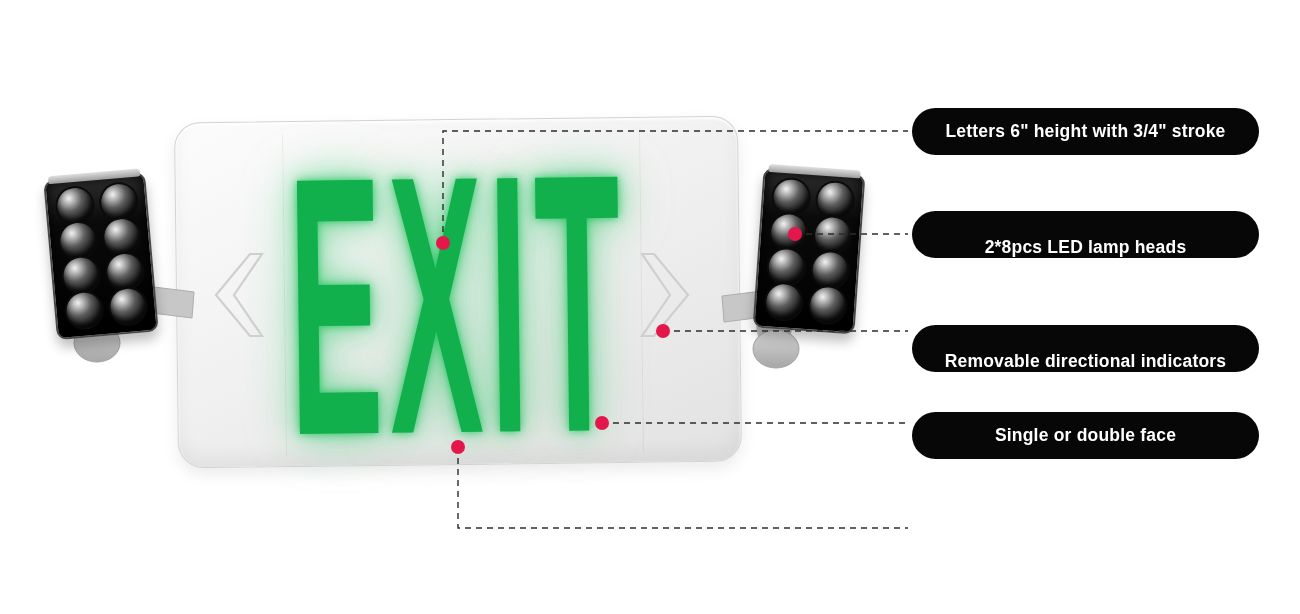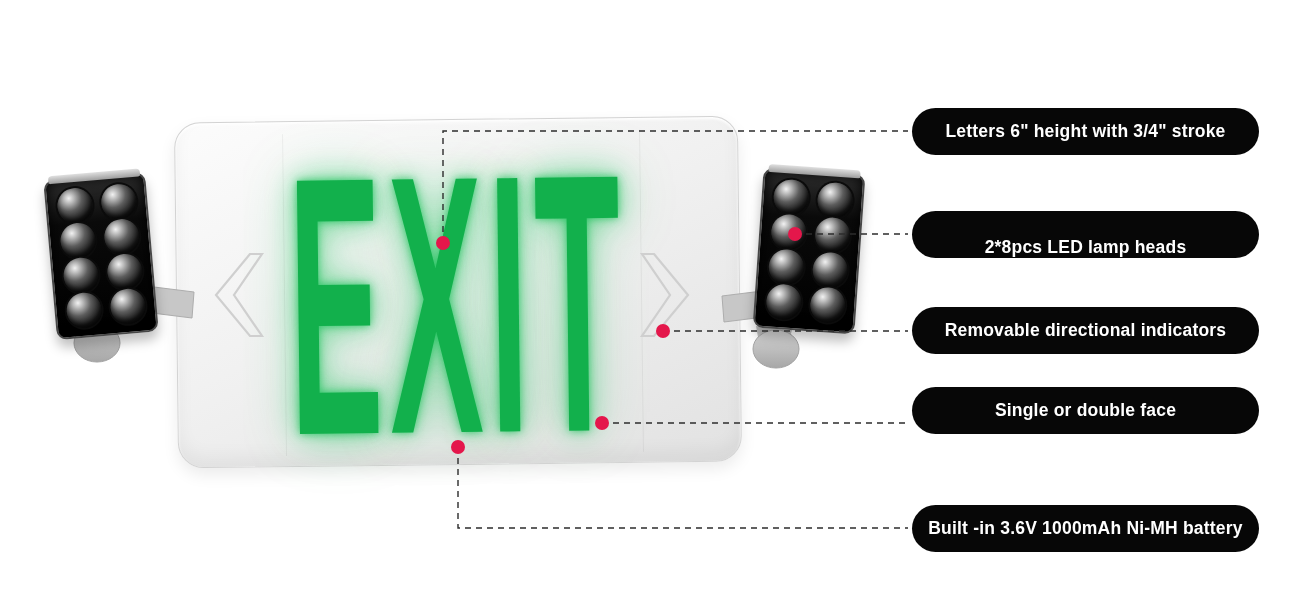--- a/index.html
+++ b/index.html
@@ -53,21 +53,21 @@
     box-shadow:0 0 0 2px #0b0b0b, inset 0 -3px 5px rgba(0,0,0,.65);
   }
 
   
   .pill{
     position:absolute;left:912px;width:347px;height:47px;z-index:5;
     background:#070707;border-radius:24px;color:#ffffff;
     display:flex;align-items:center;justify-content:center;
     font-weight:bold;font-size:17.5px;letter-spacing:.2px;white-space:nowrap;
   }
-  .p1{top:108px;} .p2{top:211px;align-items:flex-end;} .p3{top:307px;} .p4{top:387px;} .p5{top:505px;}
+  .p1{top:108px;} .p2{top:211px;align-items:flex-end;} .p3{top:325px;align-items:flex-end;} .p4{top:412px;} .p5{top:505px;}
 </style>
 </head>
 <body>
 
 <div class="stage">
 
   <div class="sign-body">
     <div class="seam seam-left"></div>
     <div class="seam seam-right"></div>
     <div class="exit-text">EXIT</div>
@@ -137,17 +137,14 @@
   </div>
   <div class="pill p2">
     <span>2*8pcs LED lamp heads</span>
   </div>
   <div class="pill p3">
     <span>Removable directional indicators</span>
   </div>
   <div class="pill p4">
     <span>Single or double face</span>
   </div>
-  <div class="pill p5">
-    <span>Built -in 3.6V 1000mAh Ni-MH battery</span>
-  </div>
 
 </div>
 
 </body></html>

